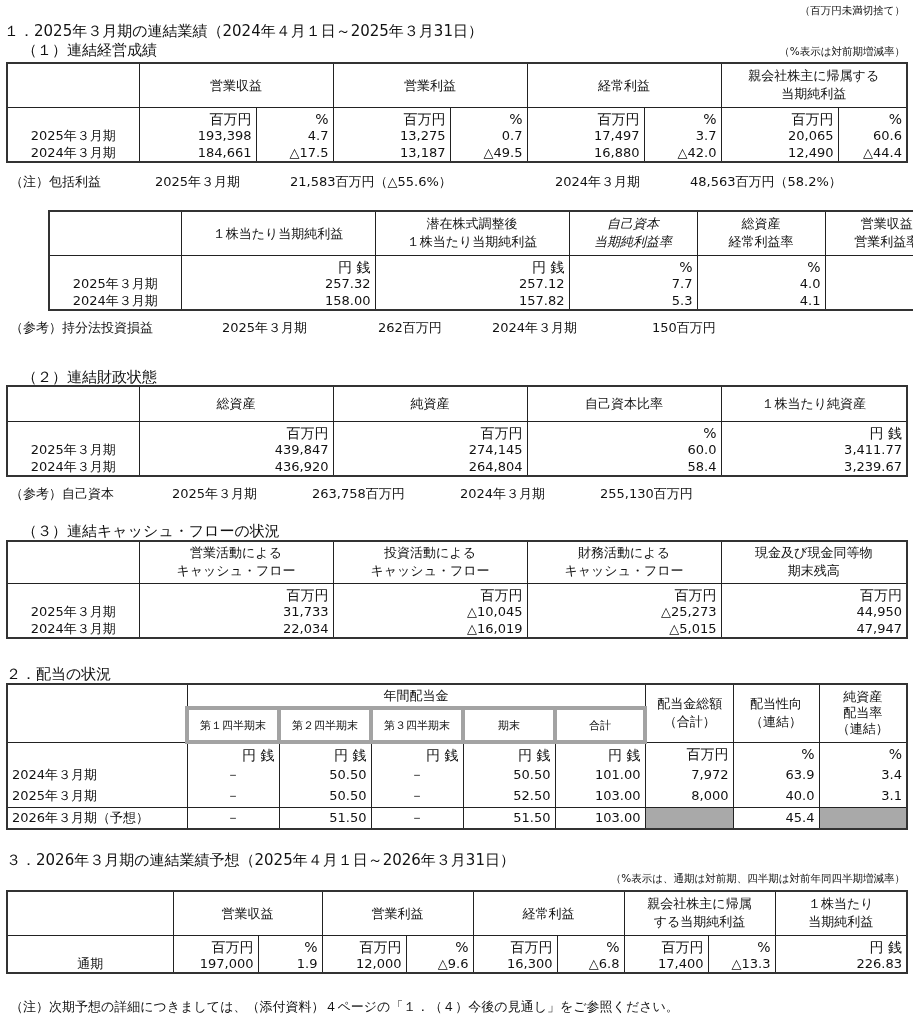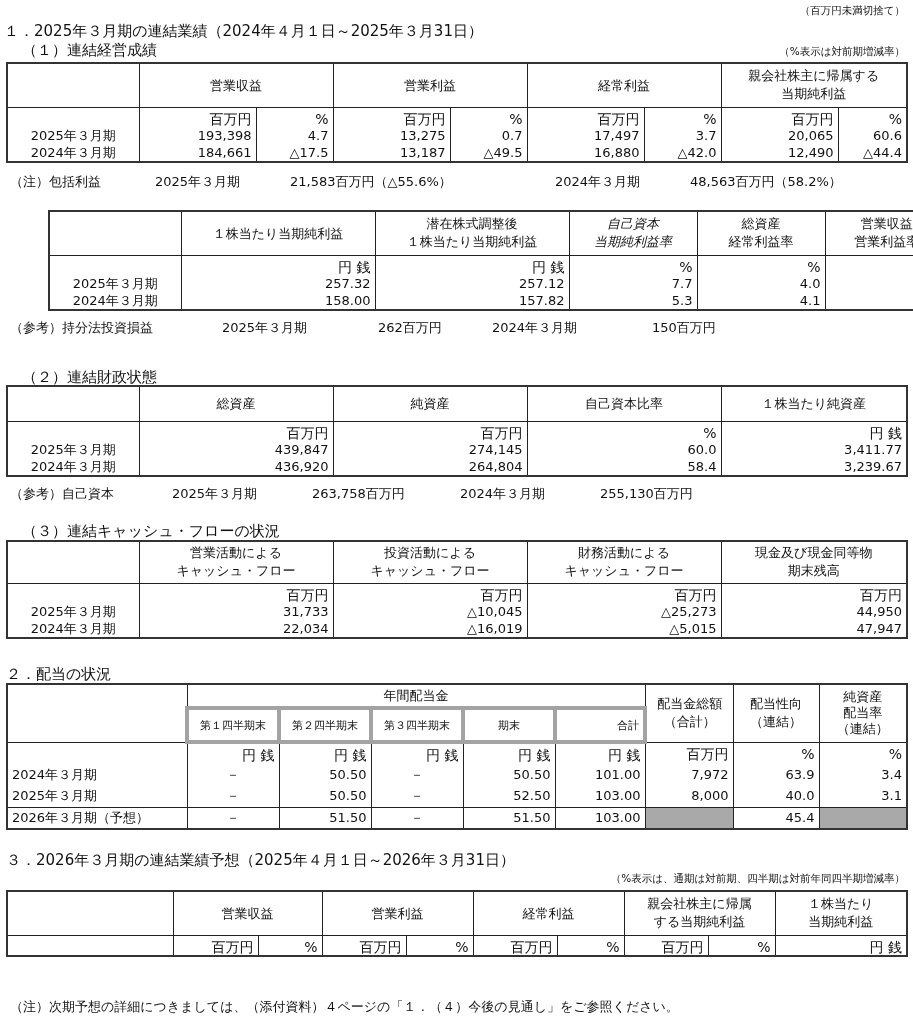--- a/index.html
+++ b/index.html
@@ -246,21 +246,21 @@
     <td colspan="5">年間配当金</td>
     <td rowspan="2" style="line-height:18px;"><span>配当金総額</span><br><span>（合計）</span></td>
     <td rowspan="2" style="line-height:18px;"><span>配当性向</span><br><span>（連結）</span></td>
     <td rowspan="2" style="line-height:16px;"><span>純資産</span><br><span>配当率</span><br><span>（連結）</span></td>
   </tr>
   <tr class="head2" style="height:34px;">
     <td style="font-size:11px;padding:0 1px;">第１四半期末</td>
     <td style="font-size:11px;padding:0 1px;">第２四半期末</td>
     <td style="font-size:11px;padding:0 1px;">第３四半期末</td>
     <td style="font-size:11px;">期末</td>
-    <td style="font-size:11px;text-align:right;">合計</td>
+    <td style="font-size:11px;">合計</td>
   </tr>
   <tr class="first">
     <td></td>
     <td class="r unit">円 銭</td>
     <td class="r unit">円 銭</td>
     <td class="r unit">円 銭</td>
     <td class="r unit">円 銭</td>
     <td class="r unit">円 銭</td>
     <td class="r unit">百万円</td>
     <td class="r unit">%</td>
@@ -331,15 +331,27 @@
     <td class="r unit">百万円</td>
     <td class="r unit">%</td>
     <td class="r unit">百万円</td>
     <td class="r unit">%</td>
     <td class="r unit">百万円</td>
     <td class="r unit">%</td>
     <td class="r unit">百万円</td>
     <td class="r unit">%</td>
     <td class="r unit">円 銭</td>
   </tr>
+  <tr>
+    <td class="label">通期</td>
+    <td class="r">197,000</td>
+    <td class="r">1.9</td>
+    <td class="r">12,000</td>
+    <td class="r">△9.6</td>
+    <td class="r">16,300</td>
+    <td class="r">△6.8</td>
+    <td class="r">17,400</td>
+    <td class="r">△13.3</td>
+    <td class="r">226.83</td>
+  </tr>
 </tbody>
   </table>
 <div class="abs" style="left:10px;top:998px;">（注）次期予想の詳細につきましては、（添付資料）４ページの「１．（４）今後の見通し」をご参照ください。</div>
 
 </body></html>

